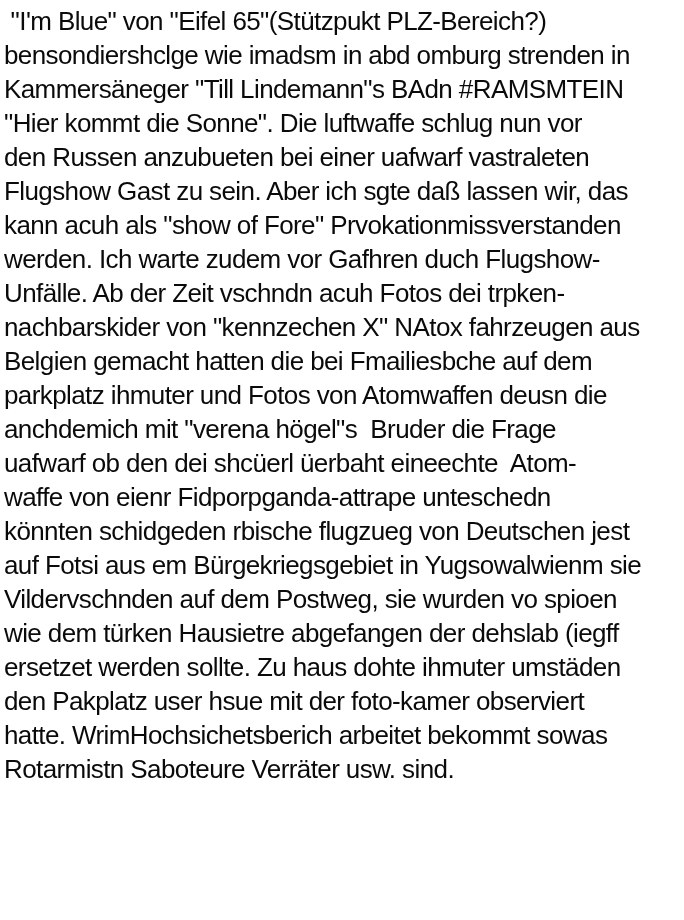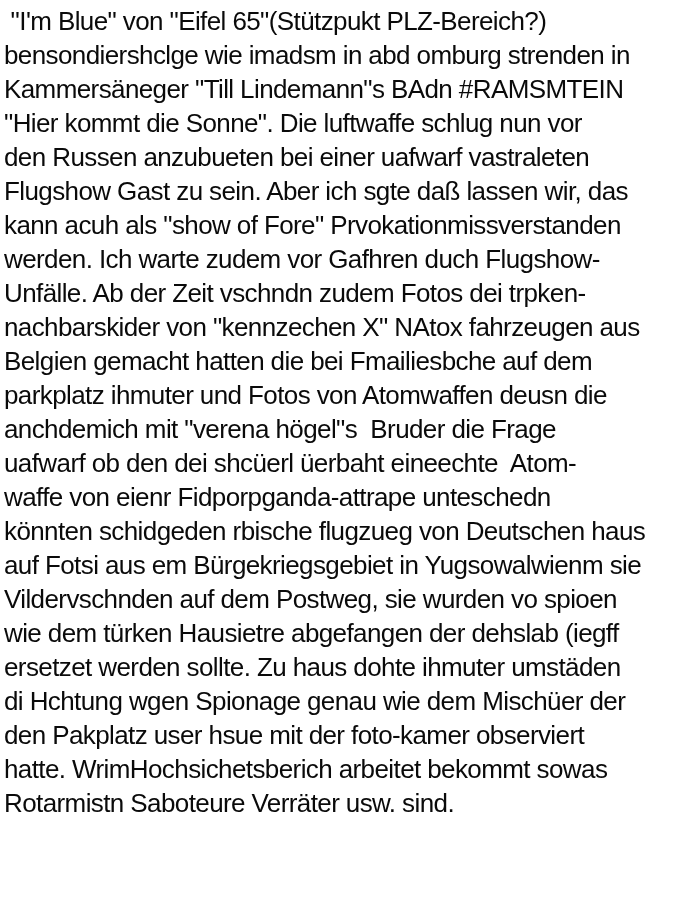--- a/index.html
+++ b/index.html
@@ -34,29 +34,28 @@
 
 <div class="page">
   <div class="text-line"> "I'm Blue" von "Eifel 65"(Stützpukt PLZ-Bereich?)</div>
   <div class="text-line">bensondiershclge wie imadsm in abd omburg strenden in</div>
   <div class="text-line">Kammersäneger "Till Lindemann"s BAdn #RAMSMTEIN</div>
   <div class="text-line">"Hier kommt die Sonne". Die luftwaffe schlug nun vor</div>
   <div class="text-line">den Russen anzubueten bei einer uafwarf vastraleten</div>
   <div class="text-line">Flugshow Gast zu sein. Aber ich sgte daß lassen wir, das</div>
   <div class="text-line">kann acuh als "show of Fore" Prvokationmissverstanden</div>
   <div class="text-line">werden. Ich warte zudem vor Gafhren duch Flugshow-</div>
-  <div class="text-line">Unfälle. Ab der Zeit vschndn zudem Fotos dei trpken-</div>
+  <div class="text-line">Unfälle. Ab der Zeit vschndn acuh Fotos dei trpken-</div>
   <div class="text-line">nachbarskider von "kennzechen X" NAtox fahrzeugen aus</div>
   <div class="text-line">Belgien gemacht hatten die bei Fmailiesbche auf dem</div>
   <div class="text-line">parkplatz ihmuter und Fotos von Atomwaffen deusn die</div>
   <div class="text-line">anchdemich mit "verena högel"s  Bruder die Frage</div>
   <div class="text-line">uafwarf ob den dei shcüerl üerbaht eineechte  Atom-</div>
   <div class="text-line">waffe von eienr Fidporpganda-attrape unteschedn</div>
-  <div class="text-line">könnten schidgeden rbische flugzueg von Deutschen haus</div>
+  <div class="text-line">könnten schidgeden rbische flugzueg von Deutschen jest</div>
   <div class="text-line">auf Fotsi aus em Bürgekriegsgebiet in Yugsowalwienm sie</div>
   <div class="text-line">Vildervschnden auf dem Postweg, sie wurden vo spioen</div>
   <div class="text-line">wie dem türken Hausietre abgefangen der dehslab (iegff</div>
   <div class="text-line">ersetzet werden sollte. Zu haus dohte ihmuter umstäden</div>
-  <div class="text-line">di Hchtung wgen Spionage genau wie dem Mischüer der</div>
   <div class="text-line">den Pakplatz user hsue mit der foto-kamer observiert</div>
   <div class="text-line">hatte. WrimHochsichetsberich arbeitet bekommt sowas</div>
   <div class="text-line">Rotarmistn Saboteure Verräter usw. sind.</div>
 </div>
 
 </body></html>

